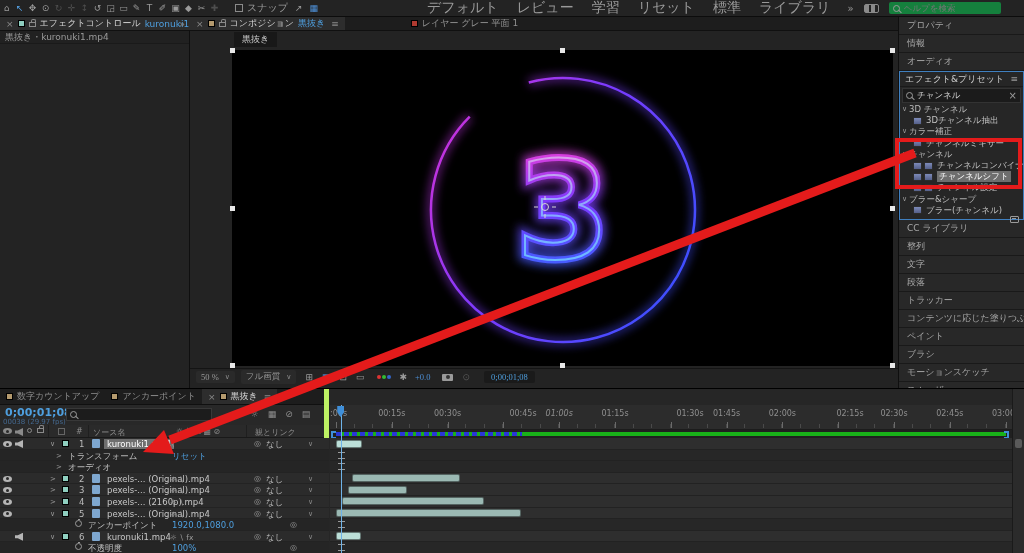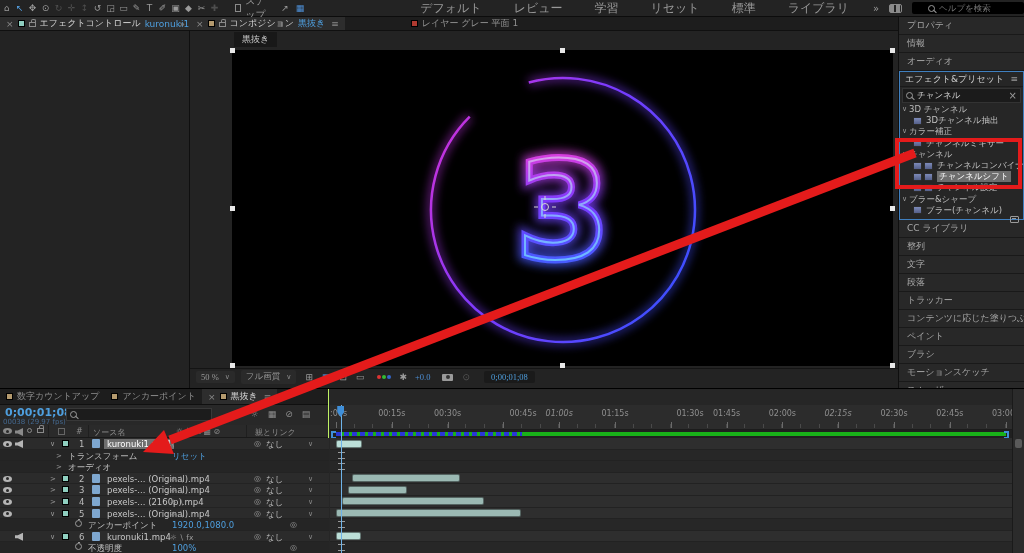--- a/index.html
+++ b/index.html
@@ -12,26 +12,26 @@
   #topbar { position:absolute; left:0; top:0; width:1024px; height:17px; background:#232323;
             border-bottom:1px solid #0c0c0c; display:flex; align-items:center; }
   .tool { width:13px; text-align:center; color:#9b9b9b; font-size:9px; line-height:16px; cursor:default; }
   .tool.active { color:#55a2e6; }
   .tool.dim { color:#4e4e4e; }
   #snap-group { display:flex; align-items:center; margin-left:14px; color:#9b9b9b; }
   #snap-box { width:8px; height:8px; border:1px solid #8a8a8a; margin-right:4px; }
   #snap-group .g { margin-left:7px; font-size:9px; }
   #snap-group .g.blue { color:#4d8fd6; }
   #workspaces { display:flex; margin-left:100px; }
-  .ws { margin:0 16px; color:#999; font-size:12px; white-space:nowrap; }
+  .ws { margin:0 9px; color:#999; font-size:14px; white-space:nowrap; }
   #ws-more { color:#999; margin-left:8px; }
   .wsw-icon { width:15px; height:9px; border:1px solid #8a8a8a; border-radius:2px; margin-left:10px;
               background:linear-gradient(90deg,#8a8a8a 0 4px,transparent 4px 6px,#8a8a8a 6px 10px,transparent 10px); }
-  #help-search { margin-left:10px; width:112px; height:12px; background:#000000; border-radius:2px;
-                 display:flex; align-items:center; padding:0 16px; }
+  #help-search { margin-left:10px; width:112px; height:12px; background:#15803d; border-radius:2px;
+                 display:flex; align-items:center; padding:0 4px; }
   #help-search input { background:transparent; border:none; outline:none; color:#c9c9c9; font-size:8.5px;
                        width:90px; font-family:inherit; }
   .i-mag { position:relative; width:7px; height:7px; border:1px solid #9a9a9a; border-radius:50%; flex:0 0 auto; margin-right:4px; }
   .i-mag::after { content:""; position:absolute; width:4px; height:1px; background:#9a9a9a;
                   right:-3px; bottom:-1px; transform:rotate(45deg); }
 
   
   .tabstrip { height:14px; background:#1d1d1d; border-bottom:1px solid #101010; display:flex; align-items:stretch; font-size:9px; }
   .ptab { display:flex; align-items:center; padding:0 6px; color:#8f8f8f; white-space:nowrap; }
   .ptab.active { background:#2d2d2d; color:#d6d6d6; }
@@ -85,21 +85,21 @@
               border-radius:1px; margin-left:13px; flex:0 0 auto; }
   .fx-badge.b2 { margin-left:2px; }
   .fx-label { margin-left:4px; color:#c2c2c2; }
   .fx-row.sel .fx-label { background:#6e6e6e; color:#fff; padding:0 2px; }
   #fx-foot { height:10px; position:relative; }
   .i-newfolder { position:absolute; right:4px; top:0; width:9px; height:7px; border:1px solid #9a9a9a; border-radius:1px; }
   .i-newfolder::before { content:""; position:absolute; left:1px; top:1px; width:4px; height:1px; background:#9a9a9a; }
 
   
   #timeline { position:absolute; left:0; top:388px; width:1024px; height:165px; background:#262626; border-top:1px solid #000; }
-  #tl-left { position:absolute; left:0; top:0; width:329px; height:165px; border-right:1px solid #bef264; }
+  #tl-left { position:absolute; left:0; top:0; width:329px; height:165px; border-right:5px solid #bef264; }
   #tl-tabs { height:16px; background:#1d1d1d; border-bottom:1px solid #101010; display:flex; font-size:9px; }
   #tl-info { position:relative; height:20px; background:#282828; }
   #tl-tc { position:absolute; left:5px; top:1px; color:#4e9fdf; font-size:11px; font-weight:bold; }
   #tl-frameinfo { position:absolute; left:3px; top:13px; color:#44688f; font-size:7px; }
   #tl-search { position:absolute; left:66px; top:3px; width:146px; height:13px; background:#1c1c1c; border:1px solid #383838;
                display:flex; align-items:center; padding:0 3px; }
   #tl-search input { background:transparent; border:none; outline:none; width:120px; color:#bbb; font-size:8px; font-family:inherit; }
   #tl-icons { position:absolute; left:234px; top:4px; display:flex; }
   #tl-icons span { margin-right:9px; color:#8f8f8f; font-size:9px; }
   #tl-cols { position:relative; height:13px; background:#2a2a2a; border-bottom:1px solid #191919; font-size:8px; color:#8f8f8f; }
@@ -237,20 +237,21 @@
       <div class="ptab active">
         <span class="x">×</span>
         <span class="i-swatch" style="background:#8fcfc0"></span>
         <span class="i-lockh"></span>
         <span>エフェクトコントロール</span>
         <span class="file-blue">kuronuki1.mp4</span>
         <span class="menu">≡</span>
       </div>
       <span class="overflow">»</span>
     </div>
+    <div id="ecw-sub">黒抜き・kuronuki1.mp4</div>
   </div>
 
   <div id="comp">
     <div class="tabstrip">
       <div class="ptab active">
         <span class="x">×</span>
         <span class="i-swatch" style="background:#b49a6e"></span>
         <span class="i-lockh"></span>
         <span>コンポジション</span>
         <span class="file-blue">黒抜き</span>
@@ -652,21 +653,21 @@
 
             <span class="rlabel" style="left: 360px;">01:30s</span>
             <span class="rtick" style="left: 340.8px;"></span>
 
             <span class="rlabel" style="left: 396.6px;">01:45s</span>
             <span class="rtick" style="left: 396.6px;"></span>
 
             <span class="rlabel" style="left: 452.4px;">02:00s</span>
             <span class="rtick" style="left: 452.4px;"></span>
 
-            <span class="rlabel" style="left: 508px; font-style: italic;">02:15s</span>
+            <span class="rlabel" style="left: 520px;">02:15s</span>
             <span class="rtick" style="left: 508.2px;"></span>
 
             <span class="rlabel" style="left: 564px;">02:30s</span>
             <span class="rtick" style="left: 564px;"></span>
 
             <span class="rlabel" style="left: 619.8px;">02:45s</span>
             <span class="rtick" style="left: 619.8px;"></span>
 
             <span class="rlabel" style="left: 675.6px;">03:00s</span>
             <span class="rtick" style="left: 675.6px;"></span>

